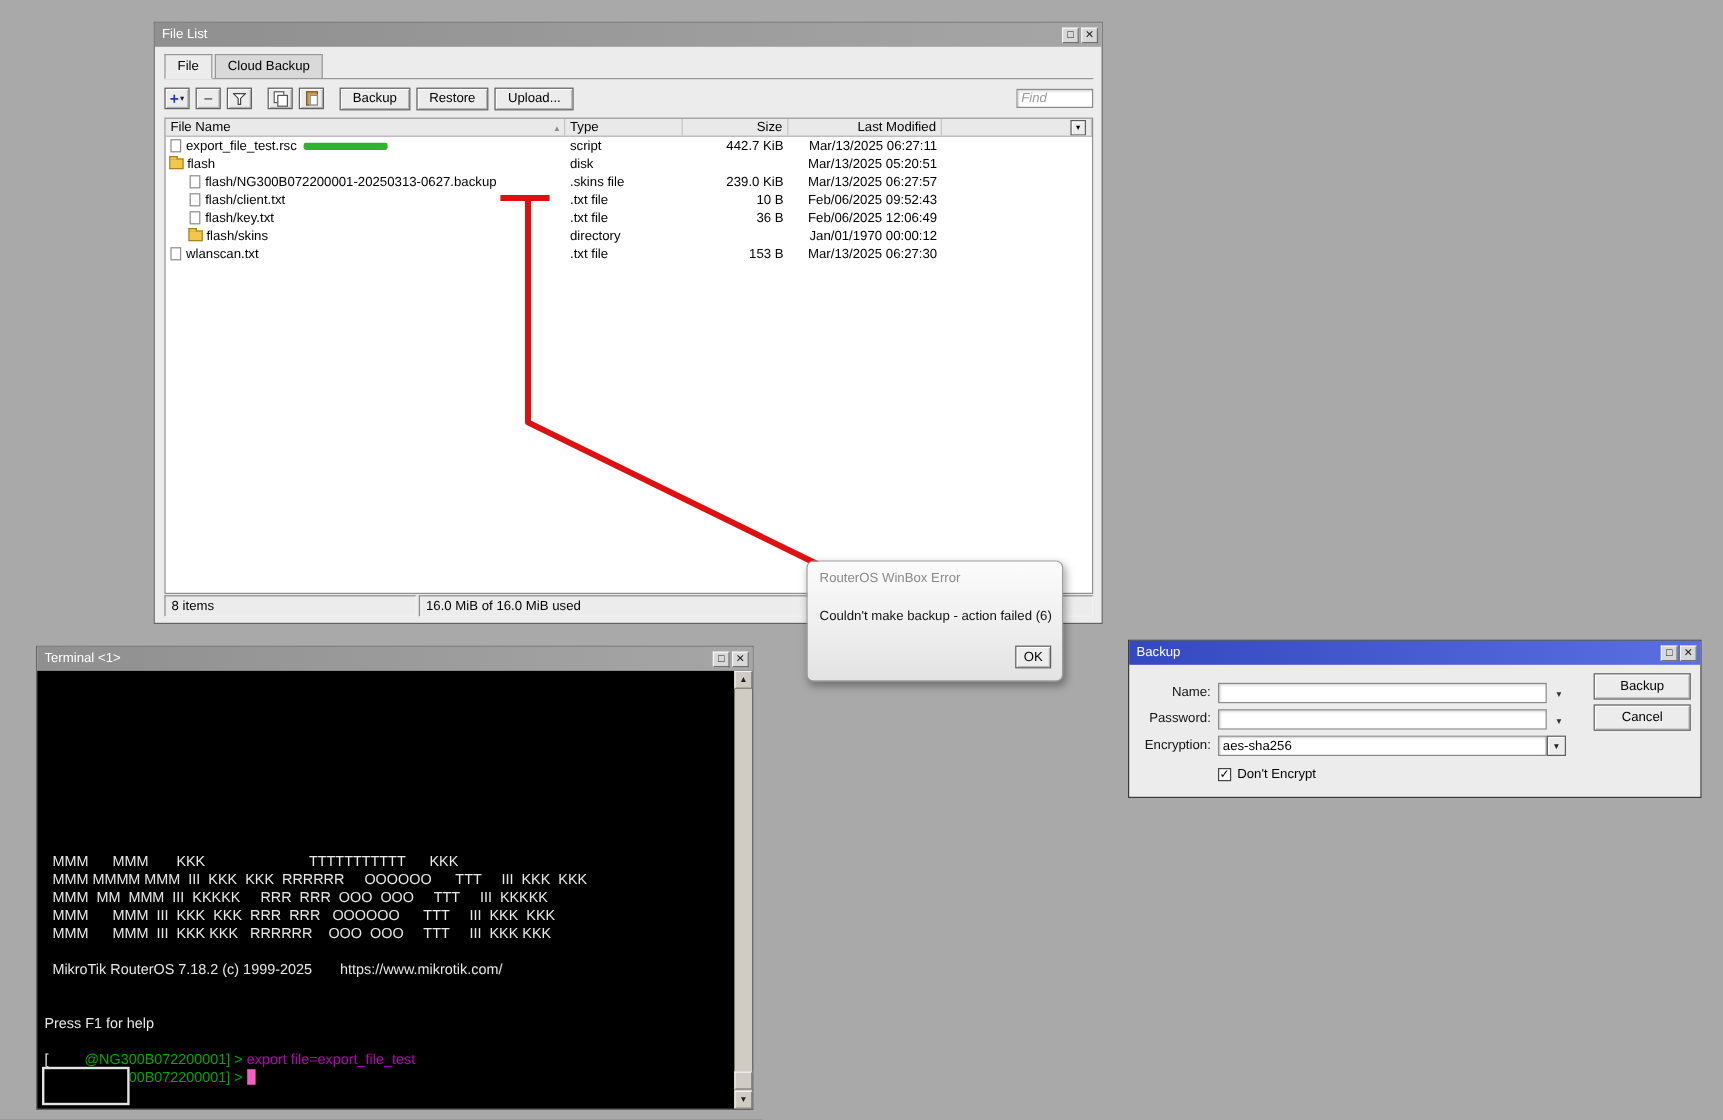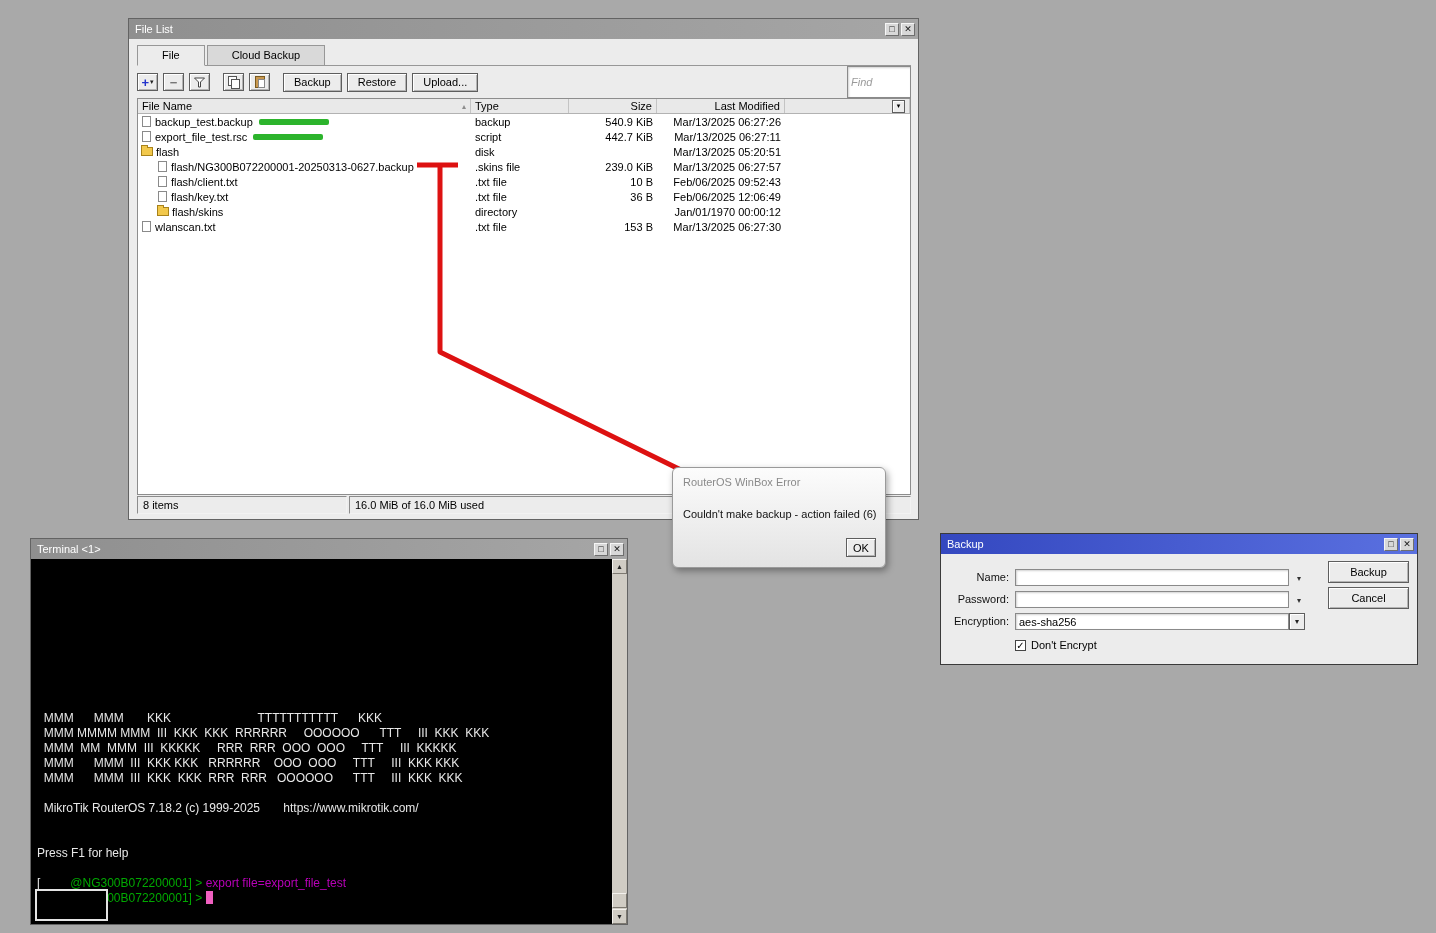--- a/index.html
+++ b/index.html
@@ -30,31 +30,31 @@
     border:1px solid;border-color:#f6f6f6 #6e6e6e #6e6e6e #f6f6f6;cursor:default;}
 
   .btn3d{background:#ececec;border:1px solid #5e5e5e;
     box-shadow:inset 1px 1px 0 #ffffff, inset -1px -1px 0 #b4b4b4;
     font-size:11px;color:#000;display:inline-flex;align-items:center;justify-content:center;cursor:default;}
   .inset{background:#fff;border:1px solid #8a8a8a;box-shadow:inset 1px 1px 2px rgba(0,0,0,.18);}
 
   
   .file-list{left:128px;top:18px;width:791px;height:502px;}
   .fl-tabs{position:absolute;top:26px;left:8px;right:7px;height:21px;border-bottom:1px solid #979797;display:flex;align-items:flex-end;}
-  .tab{height:20px;padding:3px 24px 0;font-size:11px;background:#d9d9d9;border:1px solid #979797;border-bottom:none;margin-right:2px;}
+  .tab{height:20px;padding:3px 10px 0;font-size:11px;background:#d9d9d9;border:1px solid #979797;border-bottom:none;margin-right:2px;}
   .tab.active{background:#ececec;height:21px;margin-bottom:-1px;border-bottom:1px solid #ececec;}
   .fl-toolbar{position:absolute;top:50px;left:8px;right:7px;height:26px;display:flex;align-items:center;gap:5px;}
   .tbn{height:18px;min-width:21px;padding:0 2px;}
   .tbn .plus{color:#2233cc;font-weight:bold;font-size:13px;line-height:1;}
   .tbn .caret{font-size:7px;color:#222;margin-left:1px;}
   .tbn .minus{color:#777;font-weight:bold;font-size:13px;line-height:1;}
   .gap-l{margin-left:8px;}
   .pbtn{height:19px;padding:0 10px;font-size:11px;background:#ececec;border:1px solid #5e5e5e;
     box-shadow:inset 1px 1px 0 #fff, inset -1px -1px 0 #b4b4b4;display:inline-flex;align-items:center;justify-content:center;cursor:default;}
-  .find{width:64px;height:32px;font-size:11px;padding:0 3px;margin-left:auto;}
+  .find{width:64px;height:16px;font-size:11px;padding:0 3px;margin-left:auto;}
   .find::placeholder{font-style:italic;color:#9a9a9a;}
   .ic-copy{position:relative;width:11px;height:12px;display:inline-block;}
   .ic-copy::before{content:"";position:absolute;left:0;top:0;width:7px;height:8px;background:#fff;border:1px solid #555;}
   .ic-copy::after{content:"";position:absolute;left:3px;top:3px;width:7px;height:8px;background:#fff;border:1px solid #555;}
   .ic-paste{position:relative;width:10px;height:12px;display:inline-block;background:#c89850;border:1px solid #7a5a20;}
   .ic-paste::after{content:"";position:absolute;left:2px;top:2px;width:5px;height:7px;background:#fff;border:1px solid #888;}
 
   .fl-table{position:absolute;top:79px;left:8px;right:7px;bottom:24px;background:#fff;border:1px solid #8d8d8d;overflow:hidden;font-size:11px;}
   .fl-header{display:flex;height:15px;background:#e9e9e9;border-bottom:1px solid #b2b2b2;}
   .fl-header .cell{border-right:1px solid #c4c4c4;display:flex;align-items:center;padding:0 4px;color:#000;}
@@ -180,30 +180,20 @@
         <div class="cell c-size hdr">Size</div>
         <div class="cell c-mod hdr">Last Modified</div>
         <div class="cell c-fill hdr">
           <span class="hdr-dd">▾</span>
         </div>
       </div>
       <div class="fl-body">
           <div class="fl-row">
             <div class="cell c-name">
               <span class="ic-file"></span>
-              <span class="nm">backup_test.backup</span>
-              <span class="redact"></span>
-            </div>
-            <div class="cell c-type">backup</div>
-            <div class="cell c-size">540.9 KiB</div>
-            <div class="cell c-mod">Mar/13/2025 06:27:26</div>
-          </div>
-          <div class="fl-row">
-            <div class="cell c-name">
-              <span class="ic-file"></span>
               <span class="nm">export_file_test.rsc</span>
               <span class="redact"></span>
             </div>
             <div class="cell c-type">script</div>
             <div class="cell c-size">442.7 KiB</div>
             <div class="cell c-mod">Mar/13/2025 06:27:11</div>
           </div>
           <div class="fl-row">
             <div class="cell c-name">
               <span class="ic-folder"></span>
@@ -319,22 +309,22 @@
           <div class="tline"></div>
           <div class="tline"></div>
           <div class="tline"></div>
           <div class="tline"></div>
           <div class="tline"></div>
           <div class="tline"></div>
           <div class="tline"></div>
           <div class="tline">  MMM      MMM       KKK                          TTTTTTTTTTT      KKK</div>
           <div class="tline">  MMM MMMM MMM  III  KKK  KKK  RRRRRR     OOOOOO      TTT     III  KKK  KKK</div>
           <div class="tline">  MMM  MM  MMM  III  KKKKK     RRR  RRR  OOO  OOO     TTT     III  KKKKK</div>
+          <div class="tline">  MMM      MMM  III  KKK  KKK  RRR  RRR   OOOOOO      TTT     III  KKK  KKK</div>
           <div class="tline">  MMM      MMM  III  KKK KKK   RRRRRR    OOO  OOO     TTT     III  KKK KKK</div>
-          <div class="tline">  MMM      MMM  III  KKK  KKK  RRR  RRR   OOOOOO      TTT     III  KKK  KKK</div>
           <div class="tline"></div>
           <div class="tline">  MikroTik RouterOS 7.18.2 (c) 1999-2025       https://www.mikrotik.com/</div>
           <div class="tline"></div>
           <div class="tline"></div>
           <div class="tline">Press F1 for help</div>
           <div class="tline"></div>
           <div class="tline"><span class="tw">[         </span><span class="tg">@NG300B072200001] &gt; </span><span class="tm">export file=export_file_test</span></div>
           <div class="tline"><span class="tw">[         </span><span class="tg">@NG300B072200001] &gt; </span><span class="tcursor"></span></div>
         </div>
       <div class="term-redact"></div>

